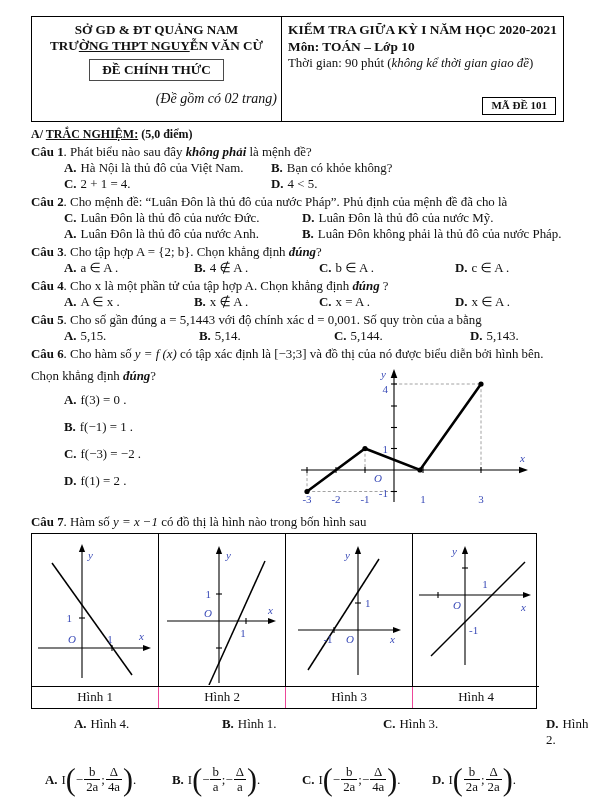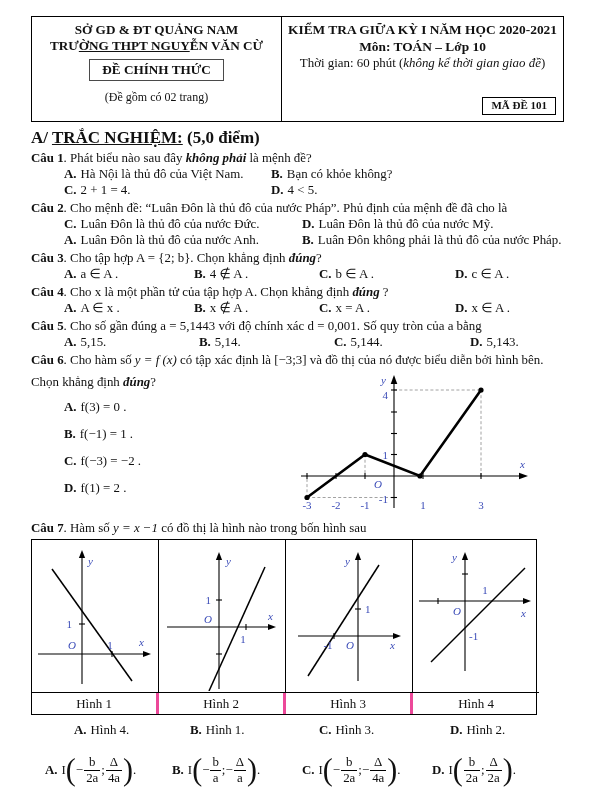--- a/index.html
+++ b/index.html
@@ -3,52 +3,52 @@
 <meta charset="utf-8">
 <style>
   html,body{margin:0;padding:0;background:#fff;}
   .page{width:588px;height:803px;overflow:hidden;background:#fff;color:#111;
         font-family:"Liberation Serif", serif;font-size:12.9px;line-height:1.24;position:relative;}
   .content{padding:16px 24px 0 31px;}
   b{font-weight:bold;}
   
   .hdr{display:grid;grid-template-columns:250px 1fr;border:1.6px solid #000;}
   .hdr-left{border-right:1.2px solid #000;text-align:center;padding:5px 4px 4px;min-height:95px;}
-  .hdr-right{text-align:center;padding:5px 6px 4px;position:relative;min-height:95px;}
+  .hdr-right{text-align:left;padding:5px 6px 4px;position:relative;min-height:95px;}
   .hl1,.hl2{font-weight:bold;font-size:13.2px;}
   .ul-mid{text-decoration:underline;}
   .debox{display:inline-block;border:1.3px solid #4a4a4a;padding:2px 12px;font-weight:bold;margin-top:4px;font-size:13.2px;}
-  .denote{margin-top:9px;font-size:12px;}
+  .denote{font-style:italic;margin-top:9px;font-size:14px;text-align:right;}
   .hr1,.hr2{font-weight:bold;font-size:13.4px;}
   .hr3{font-size:12.9px;}
   .codebox{position:absolute;right:7px;bottom:6px;border:1.5px solid #000;padding:1px 8px;font-weight:bold;font-size:11px;}
   
-  .sect{font-weight:bold;margin-top:5px;font-size:17px;}
+  .sect{font-weight:bold;margin-top:5px;font-size:12px;}
   .sect .ul{text-decoration:underline;}
   .q{margin-top:2px;}
   .qlabel{font-weight:bold;}
   .bi{font-weight:bold;font-style:italic;}
   .opt b{margin-right:4px;}
   .row2{display:grid;grid-template-columns:207px auto;padding-left:33px;}
   .row2b{display:grid;grid-template-columns:238px auto;padding-left:33px;}
   .row4{display:grid;grid-template-columns:130px 125px 136px auto;padding-left:33px;}
   .row4b{display:grid;grid-template-columns:135px 135px 136px auto;padding-left:33px;}
-  .row4c{display:grid;grid-template-columns:116px 129px 131px auto;padding-left:43px;margin-top:7px;}
+  .row4c{display:grid;grid-template-columns:116px 129px 131px auto;padding-left:43px;margin-top:7px;gap:32px;}
   
   .q6wrap{display:flex;margin-top:1px;}
   .q6left{width:252px;}
   .q6left .chon{margin:5px 0 3px;}
   .q6left .opt{height:27px;display:flex;align-items:center;padding-left:33px;}
   .q6graph{margin-left:14px;margin-top:3px;}
   
   .figtab{width:504px;margin-top:3px;border:1.2px solid #000;display:grid;grid-template-columns:repeat(4,1fr);}
   .figcell{border-right:1px solid #000;border-bottom:1px solid #000;height:152px;
            display:flex;align-items:center;justify-content:center;}
   .figcell.last{border-right:none;}
-  .figlab{border-right:3px solid #ec4899;height:21px;display:flex;align-items:center;justify-content:center;font-size:13px;}
+  .figlab{border-right:1px solid #ec4899;height:21px;display:flex;align-items:center;justify-content:center;font-size:13px;}
   .figlab.last{border-right:none;}
   
   .q8opts{display:flex;align-items:center;padding-left:14px;margin-top:9px;height:46px;}
   .q8opt{display:inline-flex;align-items:center;white-space:nowrap;}
   .q8opt b{margin-right:4px;}
   .w1{width:127px;} .w2{width:130px;} .w3{width:130px;}
   .frac{text-align:center;line-height:1.1;display:inline-block;margin:0 1px;font-size:12.9px;}
   .frac .num{display:block;padding:0 2px;}
   .frac .den{display:block;border-top:1.1px solid #000;padding:0 2px;}
   .bigp{display:inline-block;font-size:30px;line-height:0;transform:scaleY(1.05);position:relative;top:-1px;}
@@ -64,21 +64,21 @@
   <div class="hdr">
     <div class="hdr-left">
       <div class="hl1">SỞ GD &amp; ĐT QUẢNG NAM</div>
       <div class="hl2"><span>TRƯ</span><span class="ul-mid">ỜNG THPT NGUY</span><span>ỄN VĂN CỪ</span></div>
       <div><span class="debox">ĐỀ CHÍNH THỨC</span></div>
       <div class="denote">(Đề gồm có 02 trang)</div>
     </div>
     <div class="hdr-right">
       <div class="hr1">KIỂM TRA GIỮA KỲ I NĂM HỌC 2020-2021</div>
       <div class="hr2">Môn: TOÁN – Lớp 10</div>
-      <div class="hr3"><span>Thời gian: 60 phút (</span><i>không kể thời gian giao đề</i><span>)</span></div>
+      <div class="hr3"><span>Thời gian: 90 phút (</span><i>không kể thời gian giao đề</i><span>)</span></div>
       <div class="codebox">MÃ ĐỀ 101</div>
     </div>
   </div>
 
   <div class="sect"><span>A/ </span><span class="ul">TRẮC NGHIỆM:</span><span> (5,0 điểm)</span></div>
 
   <div class="q">
     <div><span class="qlabel">Câu 1</span><span>. Phát biểu nào sau đây </span><span class="bi">không phải</span><span> là mệnh đề?</span></div>
     <div class="row2">
       <div class="opt"><b>A.</b><span>Hà Nội là thủ đô của Việt Nam.</span></div>

